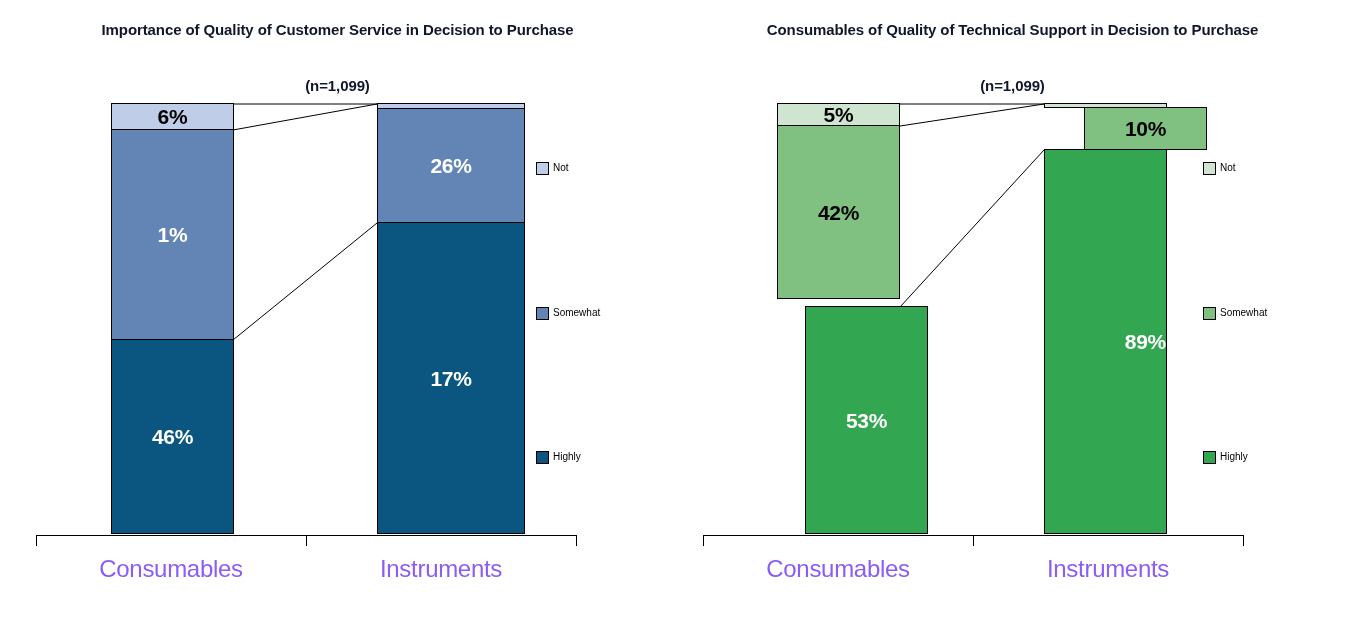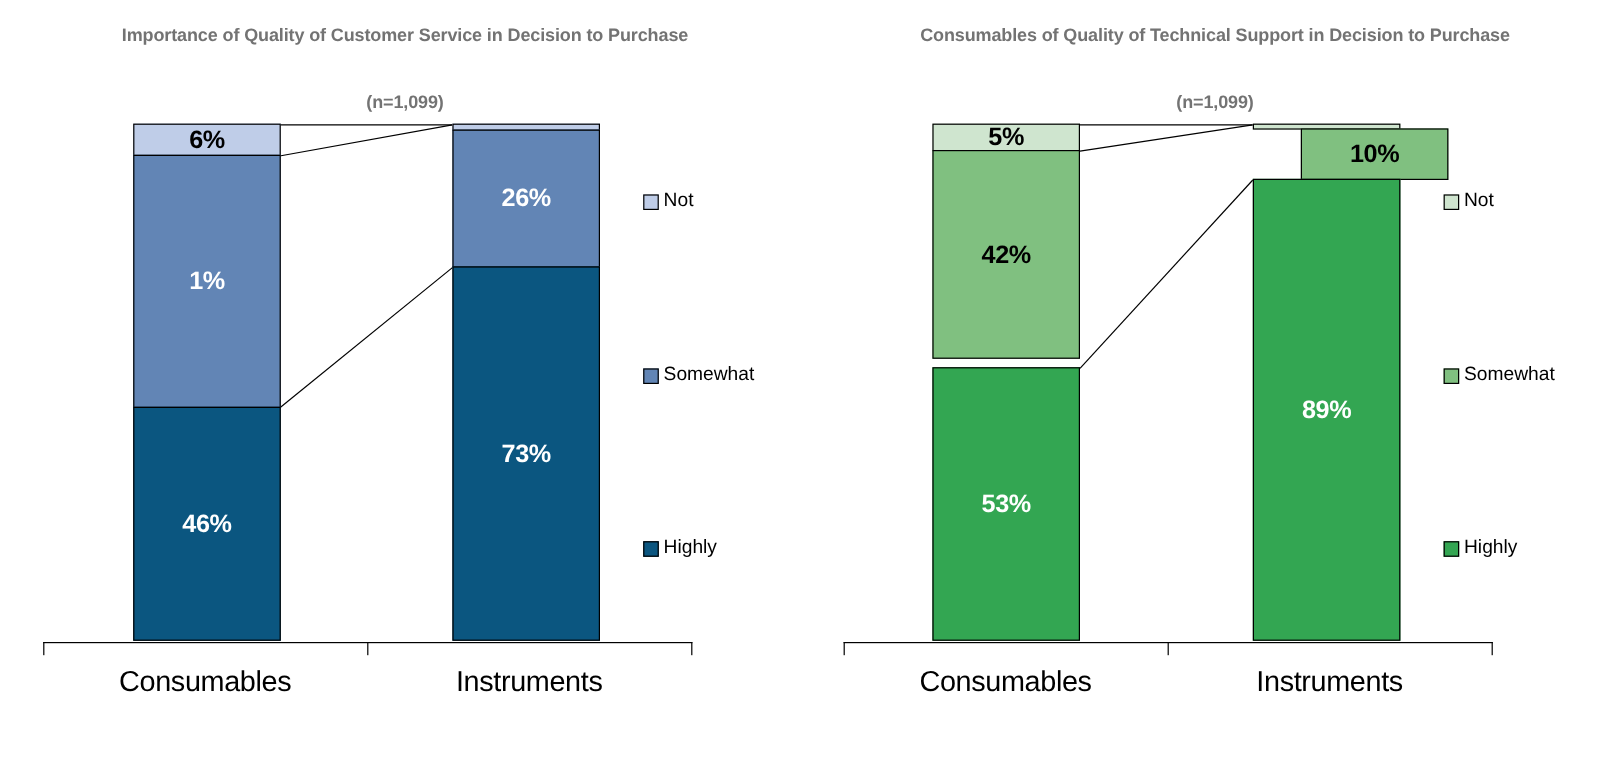--- a/index.html
+++ b/index.html
@@ -29,21 +29,21 @@
   #panel-right { left: 675px; }
 
   .chart-title {
     position: absolute;
     left: 10px;
     width: 655px;
     top: 20px;
     text-align: center;
     font-size: 15px;
     font-weight: bold;
-    color: #737373;
+    color: #0f172a;
     line-height: 20px;
     letter-spacing: -0.1px;
   }
   .title-line2 { display: block; margin-top: 36px; }
 
   .plot {
     position: absolute;
     left: 0;
     top: 0;
     width: 675px;
@@ -84,21 +84,21 @@
   }
   .axis-tick {
     position: absolute;
     width: 1px;
     background: #000000;
   }
   .cat-label {
     position: absolute;
     text-align: center;
     font-size: 24px;
-    color: #000000;
+    color: #8b5cf6;
     white-space: nowrap;
     letter-spacing: -0.3px;
   }
 
   
   .connectors {
     position: absolute;
     left: 0;
     top: 0;
     width: 675px;
@@ -115,21 +115,21 @@
   }
   .legend-swatch {
     width: 13px;
     height: 13px;
     box-sizing: border-box;
     border: 1px solid #000000;
     margin-right: 4px;
     flex: 0 0 auto;
   }
   .legend-text {
-    font-size: 16px;
+    font-size: 10px;
     color: #000000;
     line-height: 14px;
   }
 </style>
 </head>
 <body>
 
 <div id="page">
 
   <div class="panel" id="panel-left">
@@ -152,29 +152,29 @@
           <span class="seg-label lbl-light">6%</span>
         </div>
         <div class="seg" style="top:26px; height:211px; background:#6285b5;">
           <span class="seg-label lbl-dark">1%</span>
         </div>
         <div class="seg" style="top:236px; height:195px; background:#0b5680;">
           <span class="seg-label lbl-dark">46%</span>
         </div>
       </div>
 
-      <div class="bar-col" id="bar-l-instruments" style="left:377px; top:104px; height:431px;">
+      <div class="bar-col" id="bar-l-instruments" style="left:377px; top:104px; height:431px;padding-left:25px;">
         <div class="seg" style="top:0px; height:6px; background:#bfcde8;">
           <span class="seg-label lbl-light"></span>
         </div>
         <div class="seg" style="top:5px; height:115px; background:#6285b5;">
           <span class="seg-label lbl-dark">26%</span>
         </div>
         <div class="seg" style="top:119px; height:312px; background:#0b5680;">
-          <span class="seg-label lbl-dark">73%</span>
+          <span class="seg-label lbl-dark">17%</span>
         </div>
       </div>
 
       <div class="axis-line" style="left:36px; top:535px; width:541px;"></div>
       <div class="axis-tick" style="left:36px; top:535px; height:11px;"></div>
       <div class="axis-tick" style="left:306px; top:535px; height:11px;"></div>
       <div class="axis-tick" style="left:576px; top:535px; height:11px;"></div>
 
       <div class="cat-label" style="left:36px; top:555px; width:270px;">Consumables</div>
       <div class="cat-label" style="left:306px; top:555px; width:270px;">Instruments</div>
@@ -210,33 +210,33 @@
         <line x1="225" y1="307" x2="369" y2="150" stroke="#000000" stroke-width="1"></line>
       </svg>
 
       <div class="bar-col" id="bar-r-consumables" style="left:102px; top:104px; height:431px;">
         <div class="seg" style="top:0px; height:23px; background:#cfe5cf;">
           <span class="seg-label lbl-light">5%</span>
         </div>
         <div class="seg" style="top:22px; height:174px; background:#80c080;">
           <span class="seg-label lbl-light">42%</span>
         </div>
-        <div class="seg" style="top:203px; height:228px; background:#33a652;">
+        <div class="seg" style="top:203px; height:228px; background:#33a652;margin-left:28px;">
           <span class="seg-label lbl-dark">53%</span>
         </div>
       </div>
 
       <div class="bar-col" id="bar-r-instruments" style="left:369px; top:104px; height:431px;">
         <div class="seg" style="top:0px; height:5px; background:#cfe5cf;">
           <span class="seg-label lbl-light"></span>
         </div>
         <div class="seg" style="top:4px; height:43px; background:#80c080;margin-left:40px;">
           <span class="seg-label lbl-light">10%</span>
         </div>
-        <div class="seg" style="top:46px; height:385px; background:#33a652;">
+        <div class="seg" style="top:46px; height:385px; background:#33a652;justify-content:flex-end;">
           <span class="seg-label lbl-dark">89%</span>
         </div>
       </div>
 
       <div class="axis-line" style="left:28px; top:535px; width:541px;"></div>
       <div class="axis-tick" style="left:28px; top:535px; height:11px;"></div>
       <div class="axis-tick" style="left:298px; top:535px; height:11px;"></div>
       <div class="axis-tick" style="left:568px; top:535px; height:11px;"></div>
 
       <div class="cat-label" style="left:28px; top:555px; width:270px;">Consumables</div>

